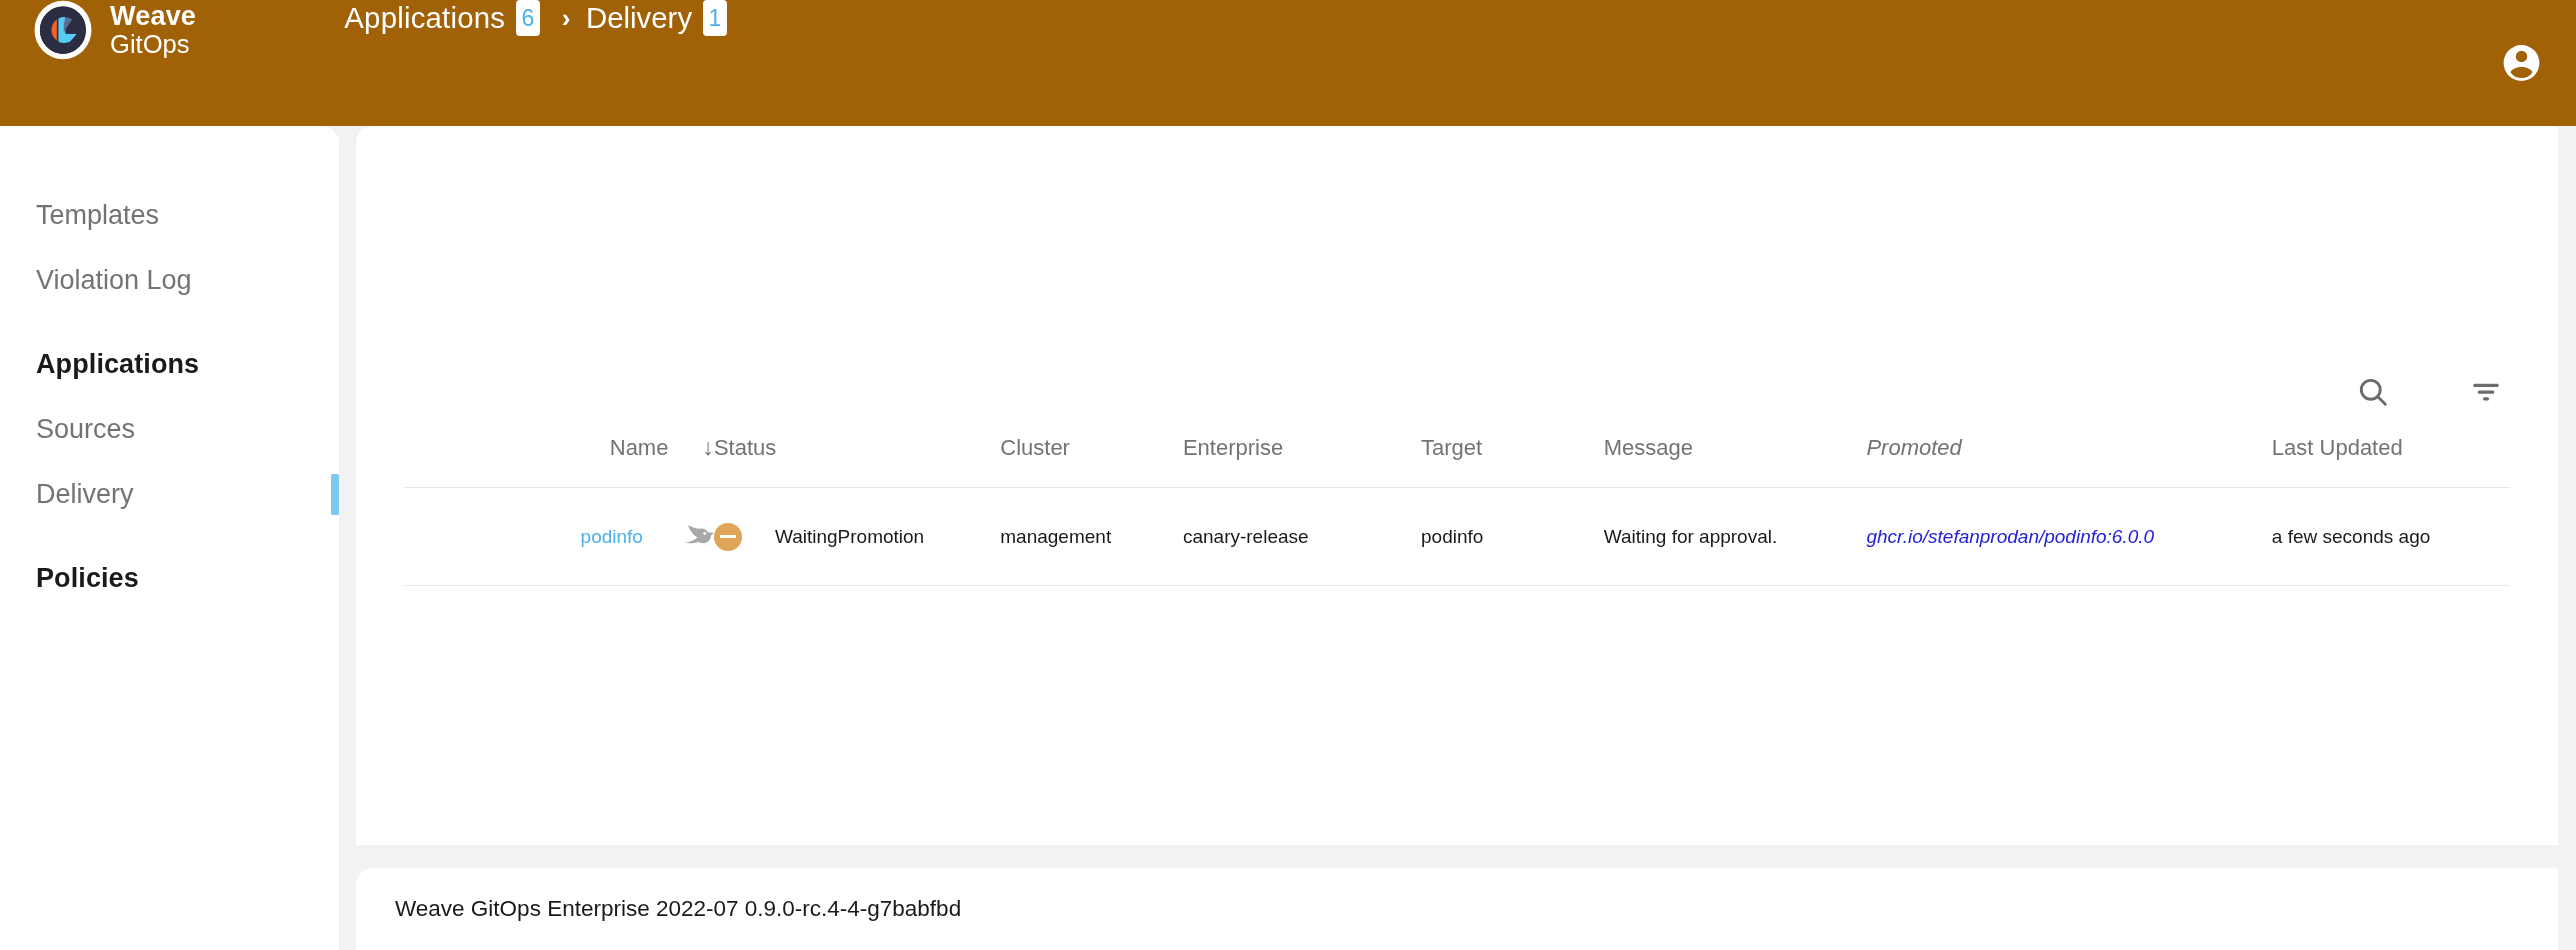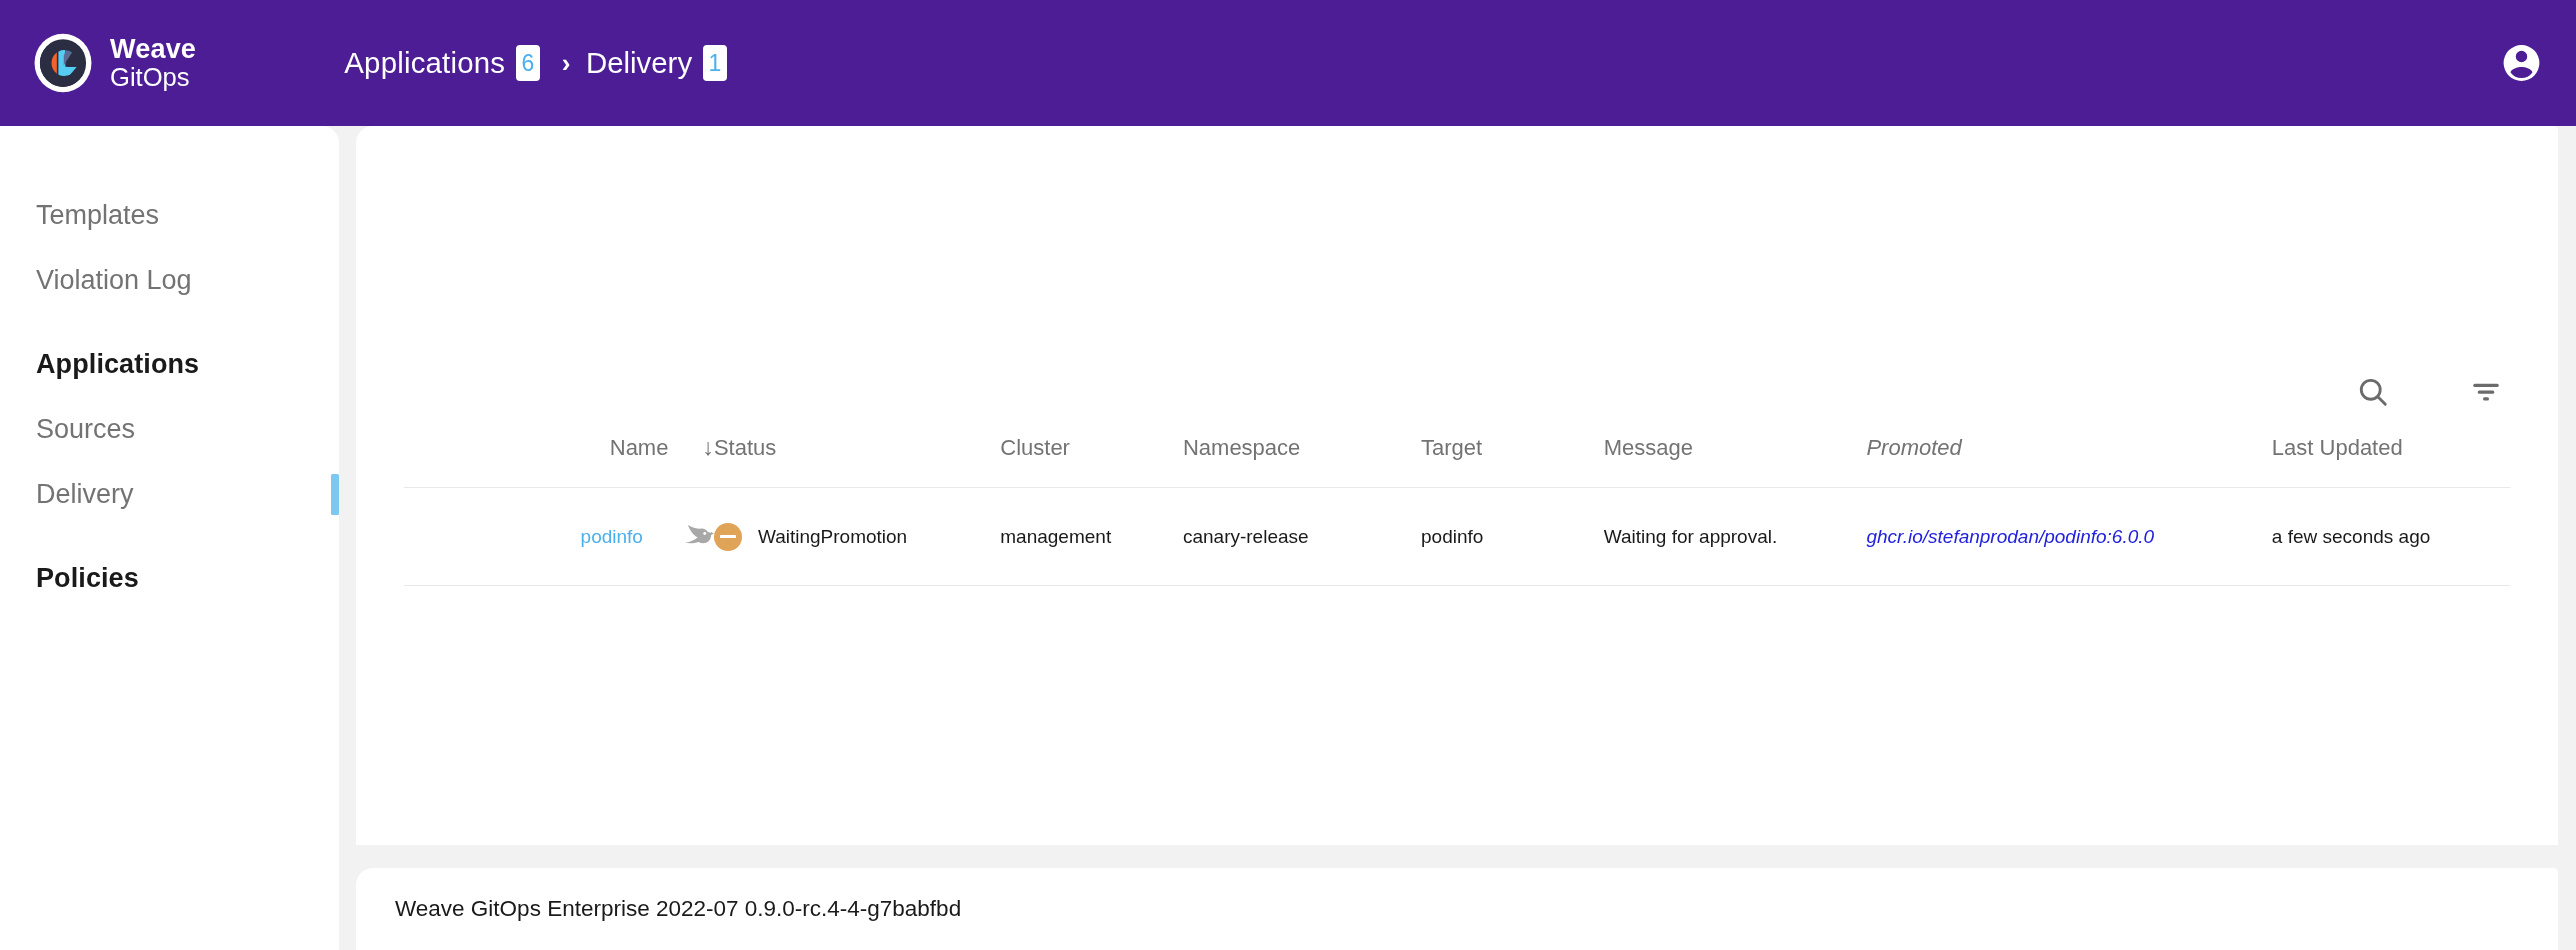--- a/index.html
+++ b/index.html
@@ -9,23 +9,23 @@
     background: #f2f2f2;
     font-family: "Liberation Sans", sans-serif;
     overflow: hidden;
   }
 
   
   .header {
     position: absolute;
     top: 0; left: 0;
     width: 2576px; height: 126px;
-    background: #4c1d95;
-    display: flex;
-    align-items: center;
+    background: #a16207;
+    display: flex;
+    align-items: flex-start;
   }
   .logo-block {
     display: flex;
     align-items: center;
     margin-left: 33px;
     width: 302px;
   }
   .logo-mark { width: 60px; height: 60px; flex: 0 0 60px; }
   .logo-text {
     margin-left: 17px;
@@ -153,21 +153,21 @@
     padding: 33px 0;
     border-top: 1.5px solid #e8e8e8;
     border-bottom: 1.5px solid #e8e8e8;
     white-space: nowrap;
     vertical-align: middle;
   }
   .th-name-wrap { display: flex; align-items: center; gap: 34px; justify-content: flex-end; }
   .sort-arrow { font-size: 23px; color: #737373; cursor: pointer; }
   .cell-link { color: #4bb0ec; cursor: pointer; }
   .cell-link-blue { color: #2222dd; cursor: pointer; }
-  .status-cell { display: flex; align-items: center; gap: 16px; }
+  .status-cell { display: flex; align-items: center; gap: 33px; }
   .status-dot {
     width: 28px; height: 28px;
     border-radius: 50%;
     background: #e0a458;
     display: inline-flex;
     align-items: center;
     justify-content: center;
     flex: 0 0 28px;
   }
   .status-dot i {
@@ -300,21 +300,21 @@
     <thead>
       <tr>
         <th class="c-name">
           <span class="th-name-wrap">
             <span>Name</span>
             <span class="sort-arrow">↓</span>
           </span>
         </th>
         <th class="c-status">Status</th>
         <th class="c-cluster">Cluster</th>
-        <th class="c-ns">Namespace</th>
+        <th class="c-ns">Enterprise</th>
         <th class="c-target">Target</th>
         <th class="c-msg">Message</th>
         <th class="c-prom">Promoted</th>
         <th class="c-upd">Last Updated</th>
       </tr>
     </thead>
     <tbody>
       <tr>
         <td class="c-name">
           <span class="th-name-wrap">

